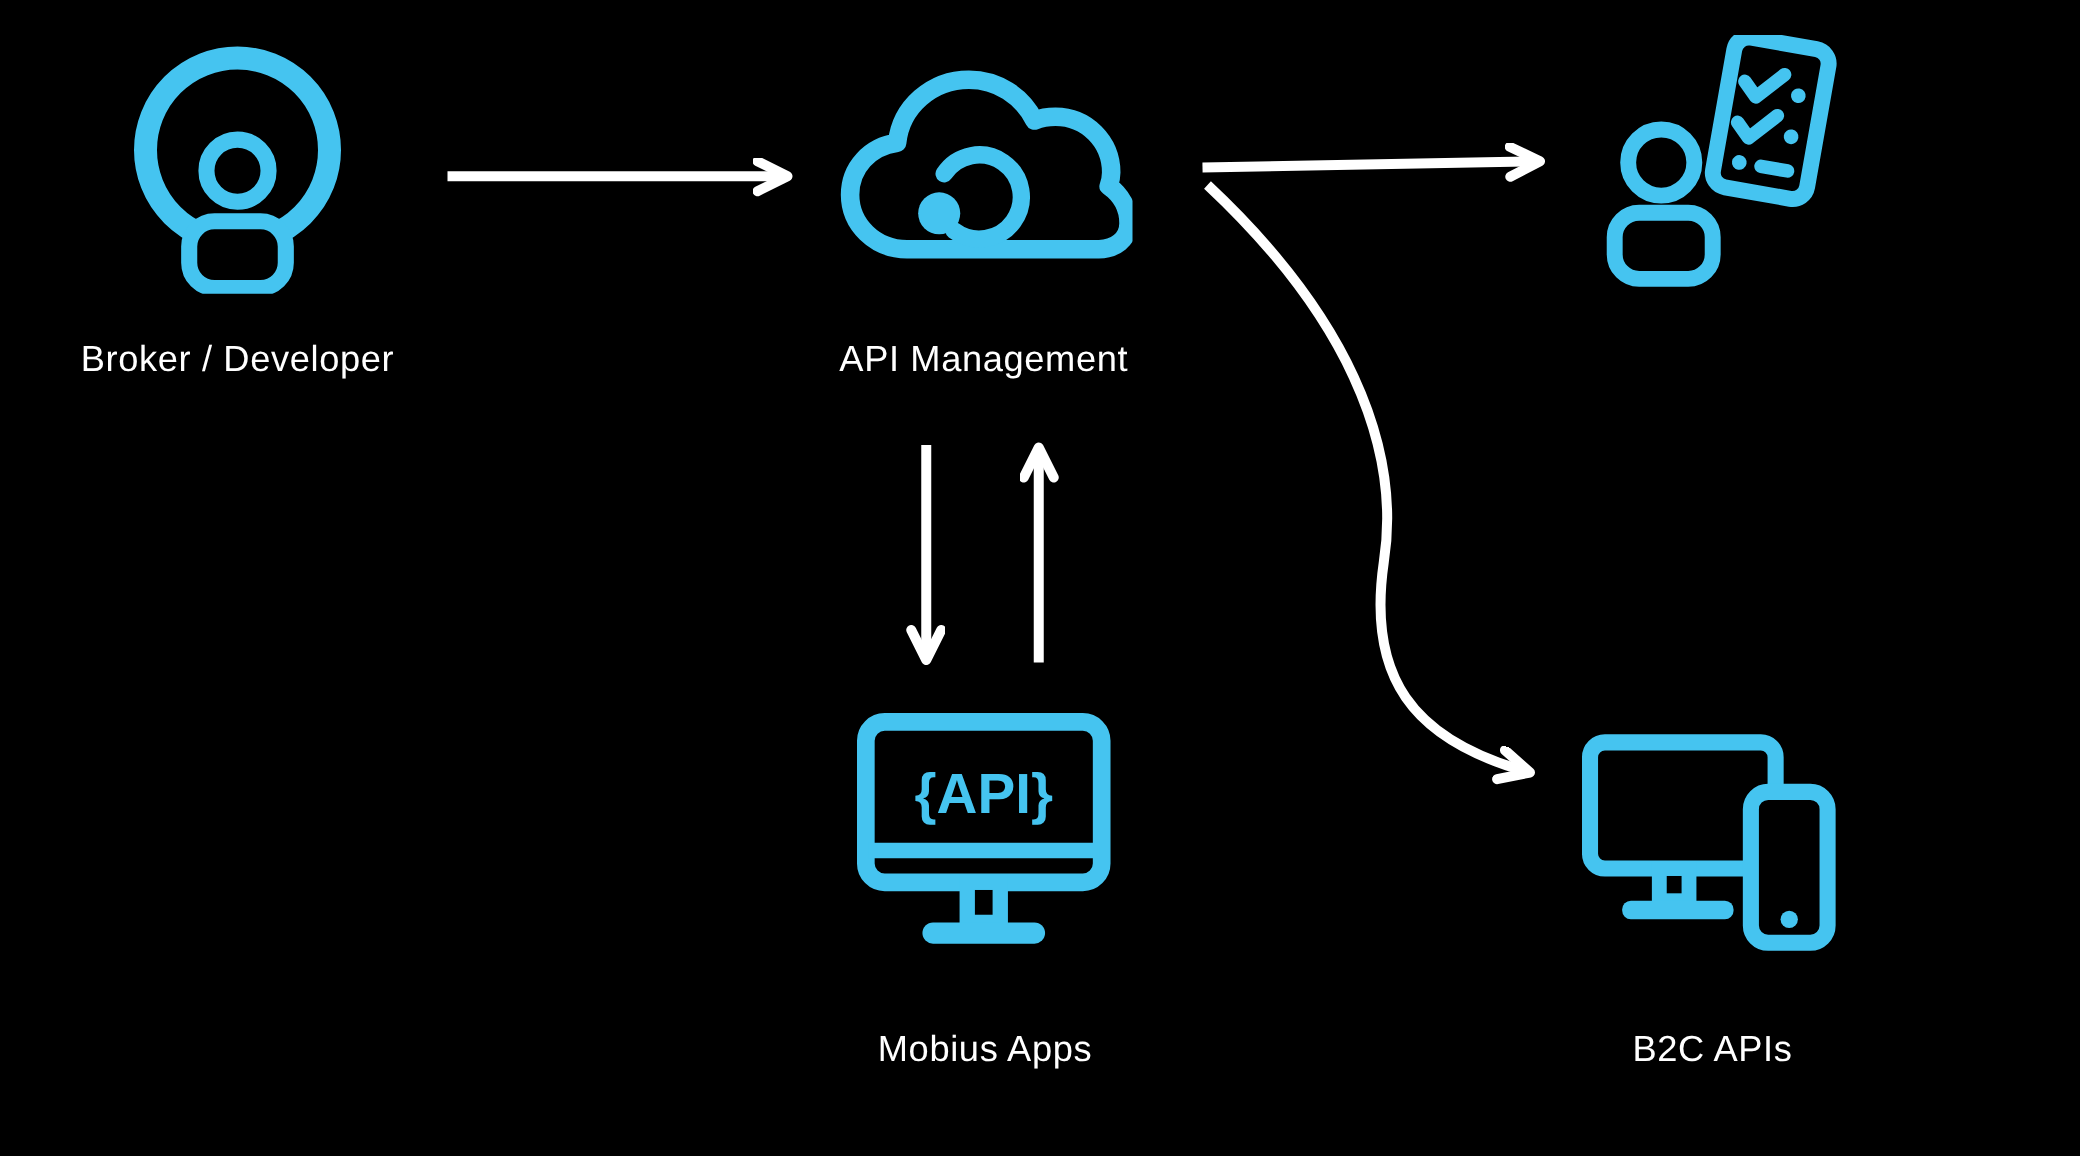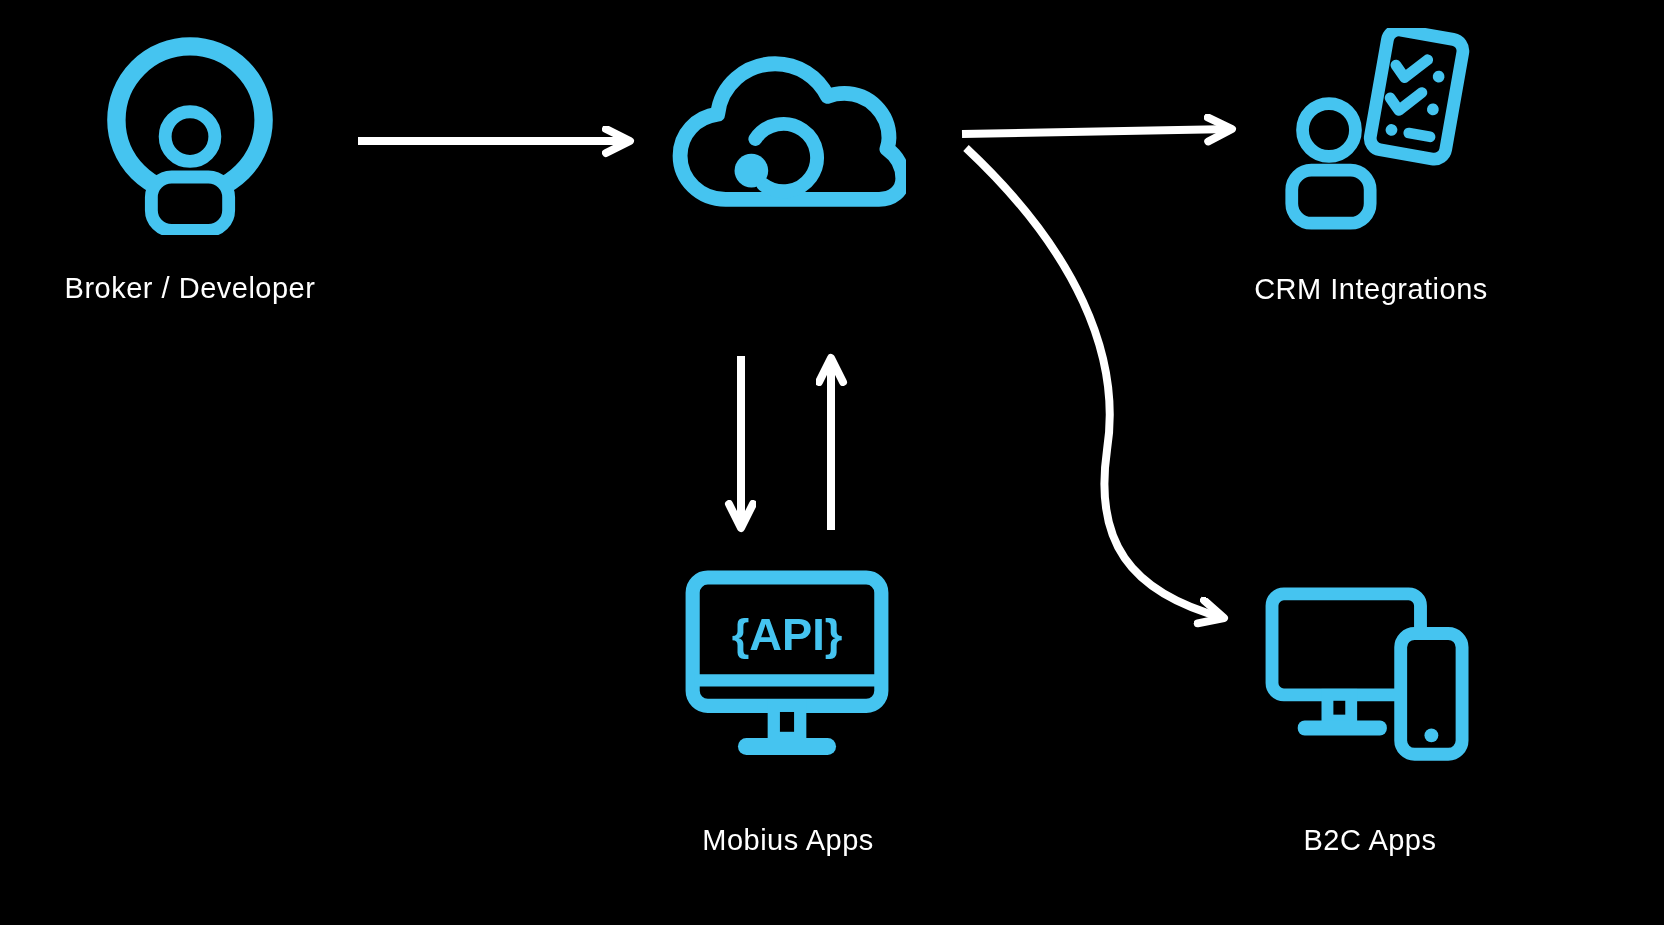--- a/index.html
+++ b/index.html
@@ -58,47 +58,47 @@
     <circle class="stb" cx="100" cy="118" r="27" stroke-width="14"></circle>
     <rect class="stb" x="58" y="162" width="84" height="58" rx="22" stroke-width="14"></rect>
   </svg>
   <div class="node-label" style="left:190px; top:272px;">Broker / Developer</div>
 
   <svg class="node-icon" style="left:668px; top:38px;" width="238" height="198" viewBox="0 0 240 200">
     <path class="st" stroke-width="15" stroke-linejoin="round" stroke-linecap="round" d="M 58 163 C 32 163 12 143 12 119 C 12 97 28 80 50 77 C 53 48 78 26 108 26 C 131 26 151 39 161 59 C 166 57 172 56 178 56 C 203 56 223 76 223 101 C 223 105 222 109 221 112 C 231 119 237 130 237 142 C 237 155 226 163 213 163 Z"></path>
     <path class="st" stroke-width="14" stroke-linecap="round" d="M 88 102 A 34 34 0 1 1 96 148"></path>
     <circle class="fl" cx="84" cy="134" r="17"></circle>
   </svg>
+  <div class="node-label" style="left:787px; top:272px;">API Management</div>
 
   <svg class="node-icon" style="left:1280px; top:28px;" width="196" height="206" viewBox="0 0 200 210">
     <g transform="rotate(10 140 70)">
       <rect class="stb" x="100" y="6" width="78" height="124" rx="12" stroke-width="13"></rect>
       <path class="st" stroke-width="11" stroke-linecap="round" stroke-linejoin="round" d="M 113 42 l 11 11 l 20 -22"></path>
       <path class="st" stroke-width="11" stroke-linecap="round" stroke-linejoin="round" d="M 113 76 l 11 11 l 20 -22"></path>
       <circle class="fl" cx="158" cy="46" r="6"></circle>
       <circle class="fl" cx="158" cy="80" r="6"></circle>
       <circle class="fl" cx="120" cy="108" r="6"></circle>
       <line class="st" stroke-width="11" stroke-linecap="round" x1="138" y1="108" x2="160" y2="108"></line>
     </g>
     <circle class="stb" cx="50" cy="104" r="27" stroke-width="13"></circle>
     <rect class="stb" x="12" y="145" width="80" height="54" rx="20" stroke-width="13"></rect>
   </svg>
-  <div class="node-label" style="left:1371px; top:273px;">CRM Integrations</div>
 
   <svg class="node-icon" style="left:683px; top:570px;" width="208" height="200" viewBox="0 0 220 212">
     <rect class="st" x="10" y="8" width="200" height="136" rx="16" stroke-width="15"></rect>
     <line class="st" x1="12" y1="117" x2="208" y2="117" stroke-width="13"></line>
     <rect class="stb" x="96" y="144" width="28" height="34" stroke-width="13"></rect>
     <rect class="fl" x="58" y="178" width="104" height="18" rx="9"></rect>
     <text class="screen-text" x="110" y="85" text-anchor="middle">{API}</text>
   </svg>
   <div class="node-label" style="left:788px; top:824px;">Mobius Apps</div>
 
   <svg class="node-icon" style="left:1262px; top:582px;" width="218" height="196" viewBox="0 0 220 198">
     <rect class="st" x="10" y="12" width="150" height="102" rx="12" stroke-width="13"></rect>
     <rect class="stb" x="66" y="114" width="24" height="26" stroke-width="12"></rect>
     <rect class="fl" x="36" y="140" width="90" height="15" rx="7"></rect>
     <rect class="stb" x="140" y="52" width="62" height="122" rx="14" stroke-width="13"></rect>
     <circle class="fl" cx="171" cy="155" r="7"></circle>
   </svg>
-  <div class="node-label" style="left:1370px; top:824px;">B2C Apps</div>
+  <div class="node-label" style="left:1370px; top:824px;">B2C APIs</div>
 
 </div>
 
 </body></html>

